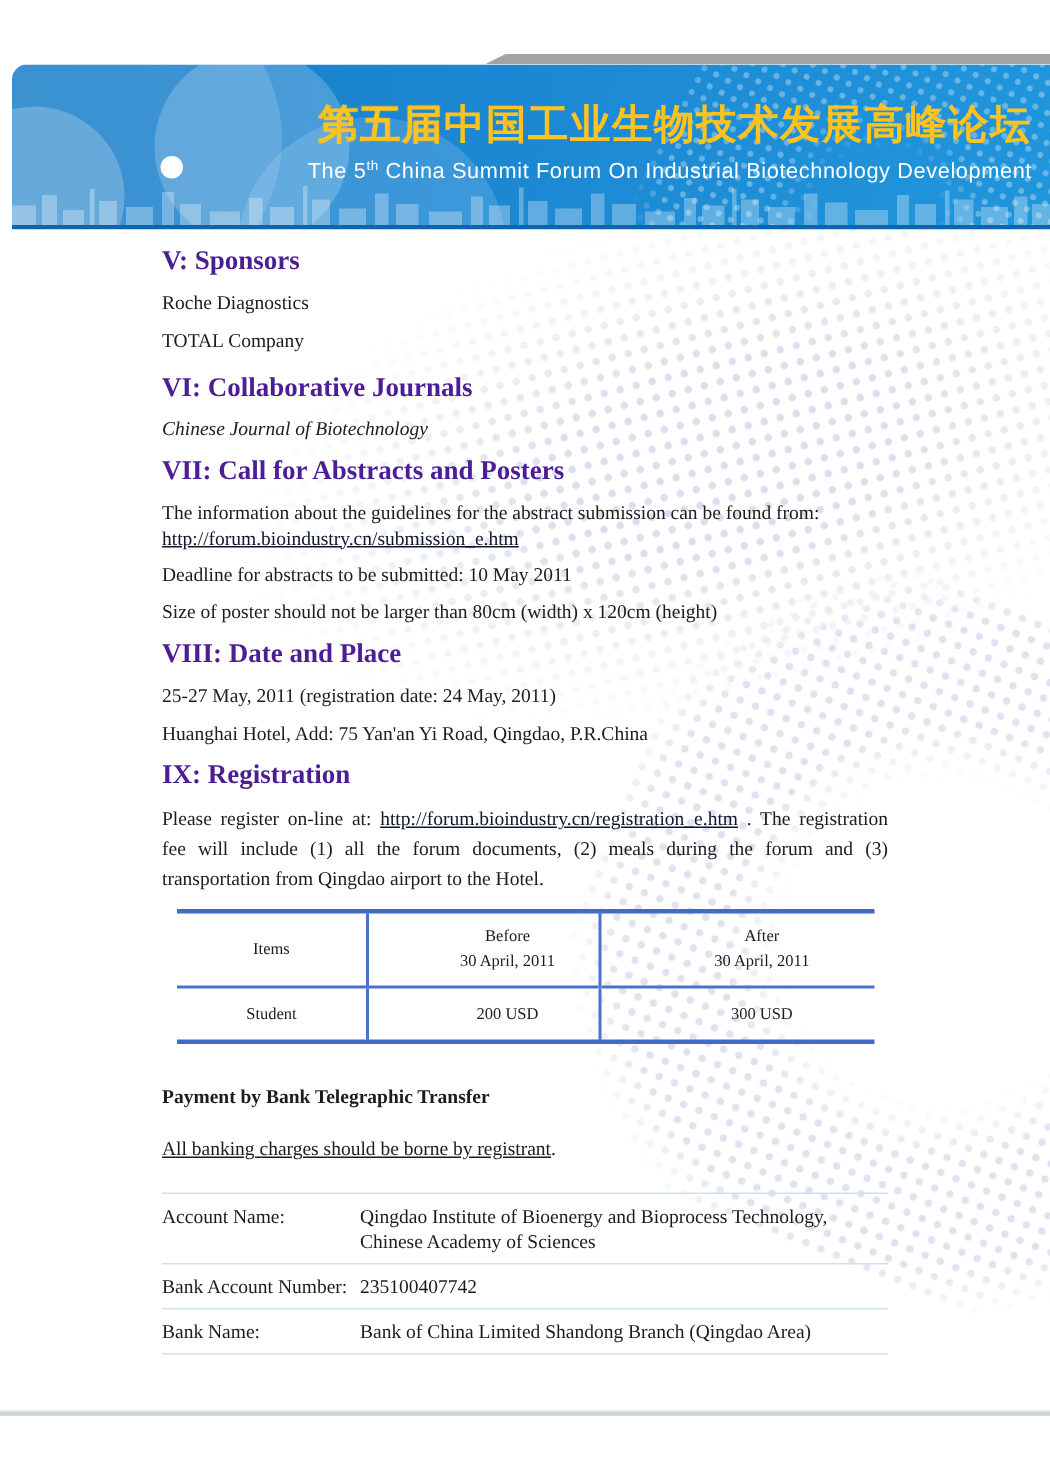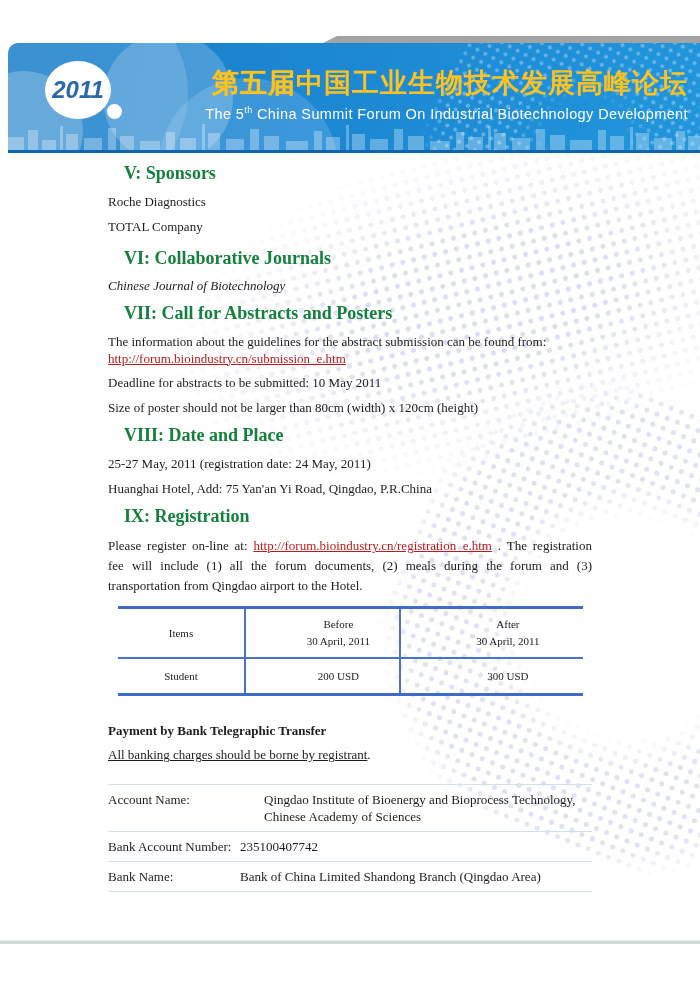--- a/index.html
+++ b/index.html
@@ -73,49 +73,49 @@
   #banner-title .zh-bold{font-weight:900;text-shadow:0 0 1px #ffc21e;}
   #banner-subtitle{
     font-family:"Liberation Sans","DejaVu Sans",sans-serif;
     font-size:14.5px;color:#ffffff;margin-top:6px;letter-spacing:.4px;white-space:nowrap;
   }
   #banner-subtitle sup{font-size:9px;}
   #skyline{position:absolute;left:0;bottom:0;width:100%;height:30px;opacity:.8;}
   
   #content{position:absolute;left:108px;top:150px;width:484px;z-index:5;font-size:13px;}
   h2.sec{
-    color:#15803d;font-size:18px;font-weight:bold;line-height:1.15;
-    margin:13px 0 10px 16px;
+    color:#4c1d95;font-size:18px;font-weight:bold;line-height:1.15;
+    margin:13px 0 10px 0;
   }
   h2.tight{margin-top:8px;}
   p.line{margin:0 0 9px 0;line-height:16px;}
   p.para{margin:0 0 8px 0;line-height:16.5px;}
   .italic{font-style:italic;}
-  a.doclink{color:#b91c1c;text-decoration:underline;cursor:pointer;}
+  a.doclink{color:#0f172a;text-decoration:underline;cursor:pointer;}
   .block{display:block;}
   #reg-para{text-align:justify;line-height:20px;margin:0;}
   
   #fee-table{
     border-collapse:collapse;width:465px;margin:10px 0 0 10px;
     border-top:3px solid #3f6cc8;border-bottom:3px solid #3f6cc8;
     font-size:11px;
   }
   #fee-table td{
     text-align:center;vertical-align:middle;padding:0 4px;
   }
   #fee-table tr.hdr td{height:48px;line-height:17px;}
   #fee-table tr.row td{height:34px;border-top:2px solid #4a72cc;}
   #fee-table td + td{border-left:2px solid #4a72cc;padding-left:36px;}
   
-  #payment-title{font-weight:bold;margin:26px 0 7px 0;line-height:17px;}
+  #payment-title{font-weight:bold;margin:26px 0 18px 0;line-height:17px;}
   #payment-note{margin:0 0 0 0;line-height:17px;}
   #payment-note .ul{text-decoration:underline;}
   #bank-table{margin-top:21px;}
   .bank-row{display:flex;border-bottom:1px solid #cfe1ea;padding:6px 0;line-height:17px;}
-  .bank-row.first{border-top:1px solid #cfe1ea;gap:24px;}
+  .bank-row.first{border-top:1px solid #cfe1ea;}
   .bank-label{width:132px;flex:none;}
   .bank-value{width:345px;}
   
   #footer-rule{
     position:absolute;left:0;top:940px;width:700px;height:4px;z-index:5;
     background:linear-gradient(to bottom,#eef3f2 0%,#c2d0ce 60%,#d8e2e0 100%);
   }
 </style>
 </head>
 <body>
@@ -167,23 +167,20 @@
       <rect x="562" y="20" width="22" height="10"></rect>
         <rect x="590" y="10" width="8" height="20"></rect>
       <rect x="602" y="16" width="14" height="14"></rect>
         <rect x="622" y="7" width="3" height="23"></rect>
       <rect x="628" y="13" width="13" height="17"></rect>
         <rect x="646" y="18" width="18" height="12"></rect>
       <rect x="668" y="11" width="9" height="19"></rect>
         <rect x="680" y="16" width="12" height="14"></rect>
     </g>
   </svg>
-  <div id="year-badge">
-    <span>2011</span>
-  </div>
   <div id="year-dot"></div>
   <div id="banner-text">
     <div id="banner-title"><span class="zh-bold">第五届</span><span>中国工业生物技术发展高峰论坛</span></div>
     <div id="banner-subtitle"><span>The 5</span><sup>th</sup><span> China Summit Forum On Industrial Biotechnology Development</span></div>
   </div>
 </div>
 
 <div id="content">
 
   <h2 class="sec">V: Sponsors</h2>

